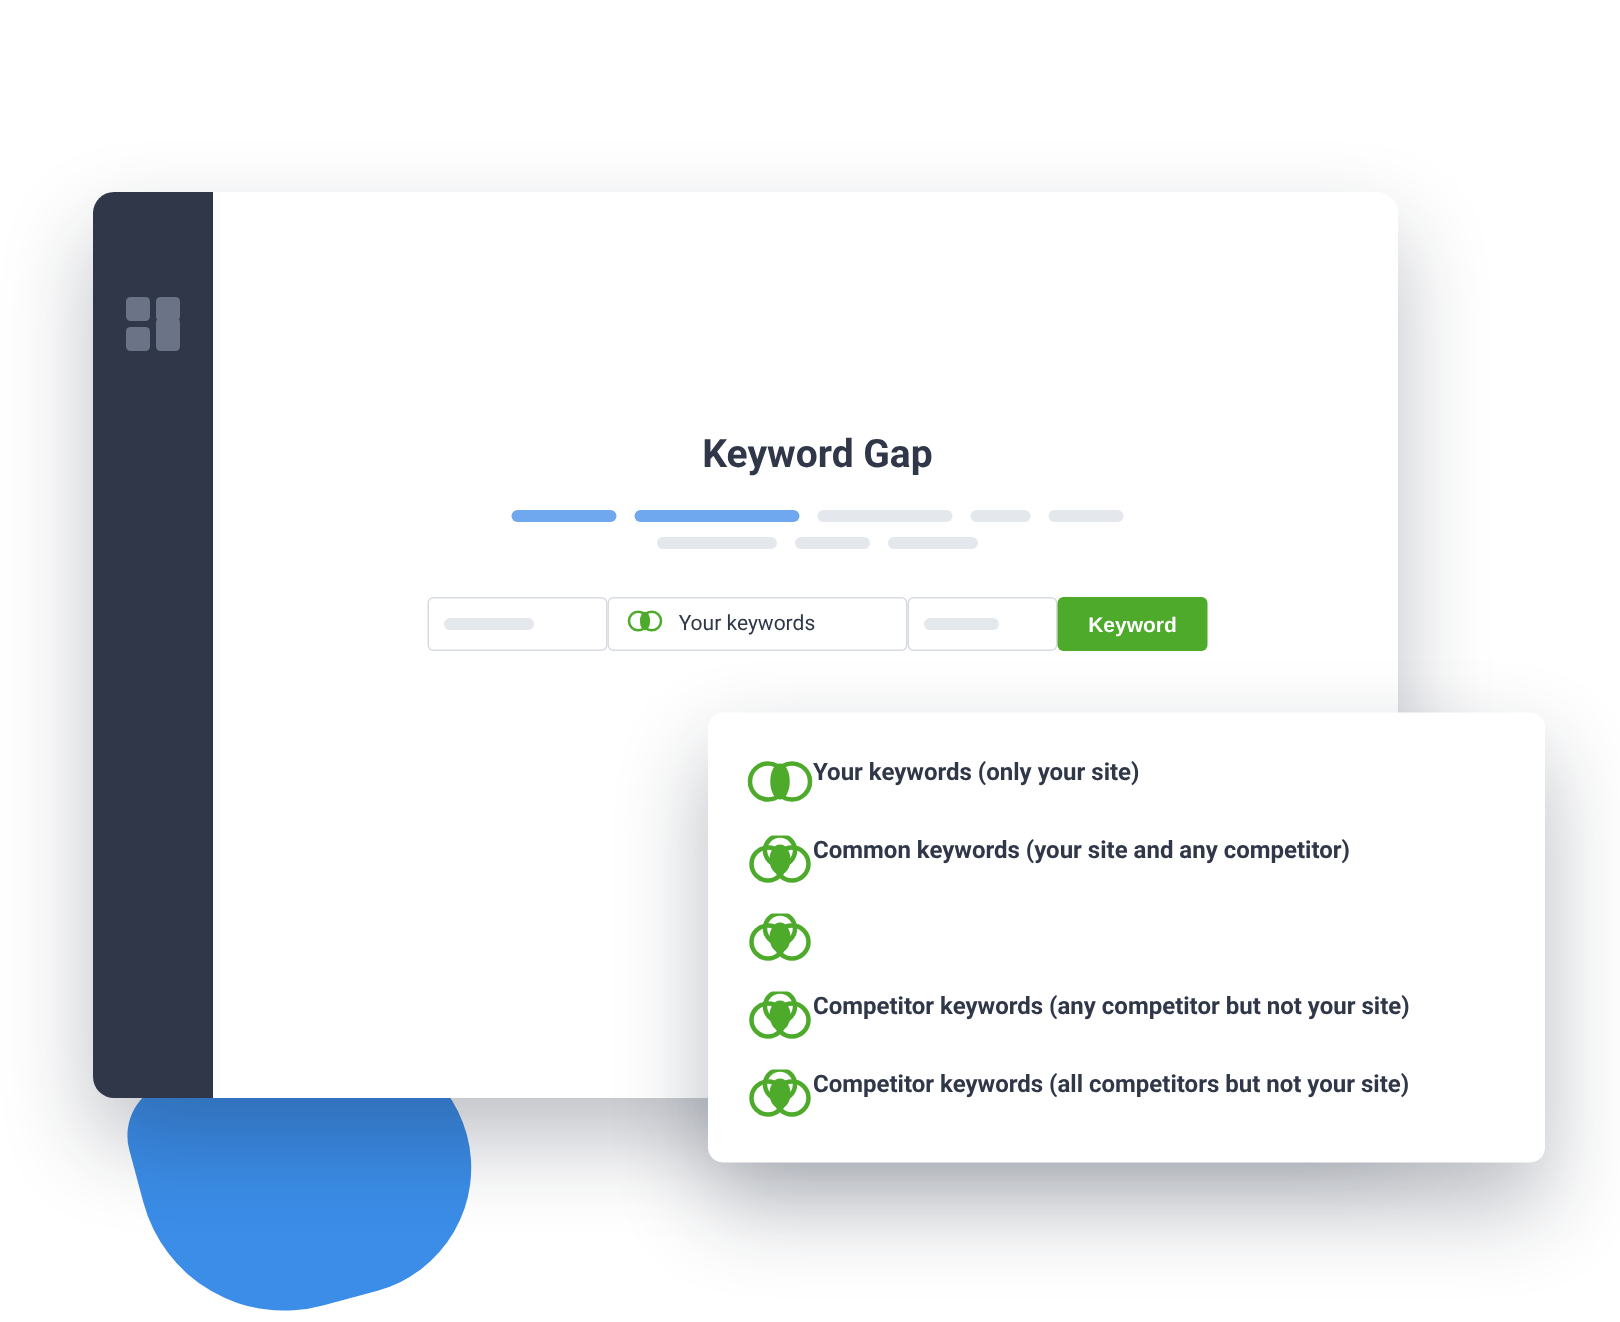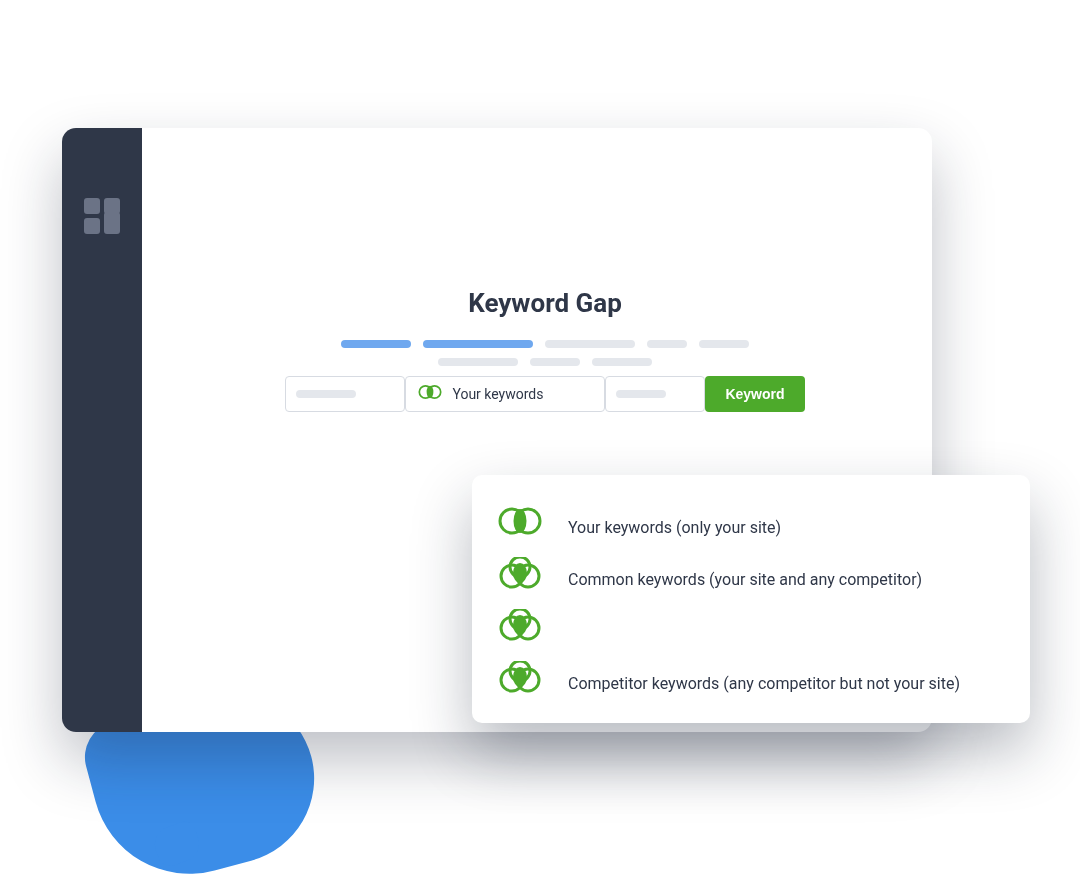--- a/index.html
+++ b/index.html
@@ -95,20 +95,21 @@
   }
   .bars-row .bar {
     height: 8px;
     border-radius: 4px;
   }
   .bar.blue  { background: #6fa8ef; }
   .bar.gray  { background: #e4e7ec; }
 
   .form-row {
     display: flex;
+    margin-top: 22px;
     align-items: center;
   }
   .field {
     height: 36px;
     border: 1px solid #d7dbe2;
     border-radius: 4px;
     background: #fff;
     display: flex;
     align-items: center;
     padding: 0 10px;
@@ -151,24 +152,25 @@
     top: 475px;
     width: 558px;
     background: #ffffff;
     border-radius: 10px;
     box-shadow: 0 28px 60px rgba(20,30,50,0.30);
     padding: 20px 22px;
     z-index: 3;
   }
   .dropdown-item {
     display: flex;
-    align-items: flex-end;
-    gap: 26px;
+    align-items: flex-start;
+    gap: 0;
     padding: 10px 4px;
     cursor: pointer;
+    font-weight: bold;
   }
   .dropdown-item .label {
     font-size: 16px;
     color: #2f3748;
   }
   .venn-icon {
     width: 44px;
     height: 32px;
     flex: 0 0 44px;
   }
@@ -268,15 +270,26 @@
       <svg width="44" height="32" viewBox="0 0 44 32">
         <circle cx="14" cy="19" r="11" fill="none" stroke="#4daa2b" stroke-width="3"></circle>
         <circle cx="30" cy="19" r="11" fill="none" stroke="#4daa2b" stroke-width="3"></circle>
         <circle cx="22" cy="10" r="10" fill="none" stroke="#4daa2b" stroke-width="3"></circle>
         <ellipse cx="22" cy="16" rx="7" ry="10" fill="#4daa2b"></ellipse>
       </svg>
     </span>
     <span class="label">Competitor keywords (any competitor but not your site)</span>
   </div>
 
+  <div class="dropdown-item">
+    <span class="venn-icon">
+      <svg width="44" height="32" viewBox="0 0 44 32">
+        <circle cx="14" cy="19" r="11" fill="none" stroke="#4daa2b" stroke-width="3"></circle>
+        <circle cx="30" cy="19" r="11" fill="none" stroke="#4daa2b" stroke-width="3"></circle>
+        <circle cx="22" cy="10" r="10" fill="none" stroke="#4daa2b" stroke-width="3"></circle>
+        <ellipse cx="22" cy="16" rx="7" ry="10" fill="#4daa2b"></ellipse>
+      </svg>
+    </span>
+    <span class="label">Competitor keywords (all competitors but not your site)</span>
+  </div>
 
 
 </div>
 
 </body></html>

